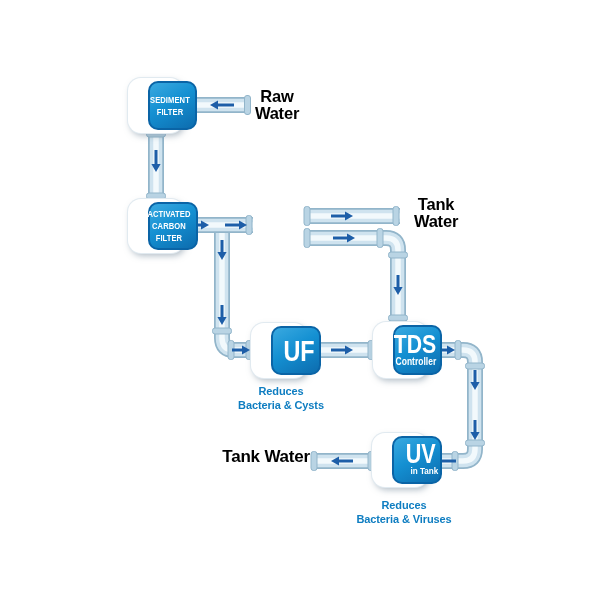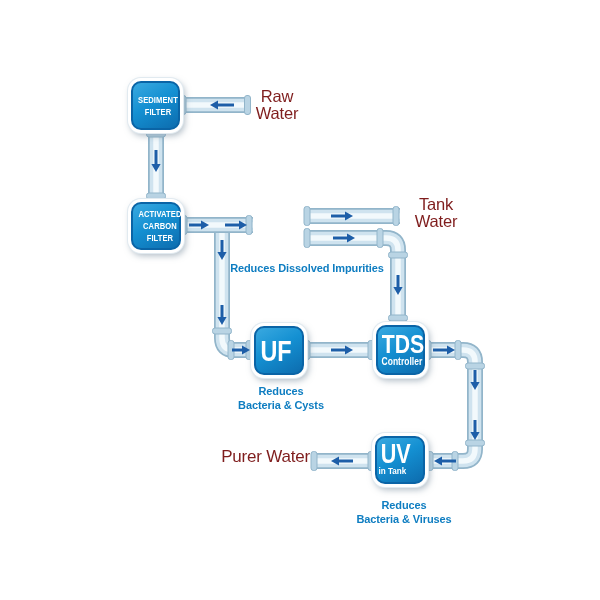--- a/index.html
+++ b/index.html
@@ -11,32 +11,32 @@
   
   .node{
     position:absolute;z-index:2;background:#ffffff;border-radius:13px;padding:3px;
     box-sizing:border-box;
     box-shadow:0 0 0 1px #e1eaf0, 2px 3px 6px rgba(108,130,148,.5);
   }
   .face{
     width:100%;height:100%;border-radius:10px;box-sizing:border-box;
     border:2px solid #0a64a6;
     background:linear-gradient(150deg,#3aa9e0 0%,#1490d2 45%,#0d6cae 100%);
-    display:flex;flex-direction:column;align-items:flex-start;justify-content:center;
-    color:#ffffff;text-align:center;
+    display:flex;flex-direction:column;align-items:flex-end;justify-content:center;
+    color:#ffffff;text-align:center;margin-left:17px;
   }
   .nsmall{font-weight:bold;font-size:9.5px;line-height:12px;letter-spacing:.1px;transform:scaleX(.8);}
   .big{font-weight:bold;font-size:30px;line-height:26px;transform:scaleX(.78);}
   .big-tds{font-weight:bold;font-size:25px;line-height:22px;transform:scaleX(.85);}
   .big-uv{font-weight:bold;font-size:27px;line-height:23px;transform:scaleX(.8);}
   .subl{font-weight:bold;font-size:10px;line-height:12px;transform:scaleX(.85);margin-top:1px;}
   .subl-uv{font-weight:600;font-size:9px;line-height:11px;transform:scaleX(.9);}
   
   .stream{
-    position:absolute;z-index:3;color:#7f1d1d;font-weight:normal;font-size:16.5px;
+    position:absolute;z-index:3;color:#000000;font-weight:bold;font-size:16.5px;
     line-height:17px;text-align:center;letter-spacing:-.2px;
   }
   .stream.right{text-align:right;}
   .desc{
     position:absolute;z-index:3;color:#0e7dc1;font-weight:bold;font-size:11px;
     line-height:13.5px;text-align:center;letter-spacing:-.1px;
   }
 </style>
 </head>
 <body>
@@ -171,25 +171,22 @@
   </div>
 
   <div class="stream" style="left:242px;top:88px;width:70px;">
     <div>Raw</div>
     <div>Water</div>
   </div>
   <div class="stream" style="left:400px;top:196px;width:72px;">
     <div>Tank</div>
     <div>Water</div>
   </div>
-  <div class="stream right" style="left:190px;top:448px;width:120px;font-size:17px;"><span>Purer Water</span></div>
+  <div class="stream right" style="left:190px;top:448px;width:120px;font-size:17px;"><span>Tank Water</span></div>
 
-  <div class="desc" style="left:222px;top:262px;width:170px;">
-    <div>Reduces Dissolved Impurities</div>
-  </div>
   <div class="desc" style="left:211px;top:385px;width:140px;">
     <div>Reduces</div>
     <div>Bacteria &amp; Cysts</div>
   </div>
   <div class="desc" style="left:334px;top:499px;width:140px;">
     <div>Reduces</div>
     <div>Bacteria &amp; Viruses</div>
   </div>
 
 </div>

